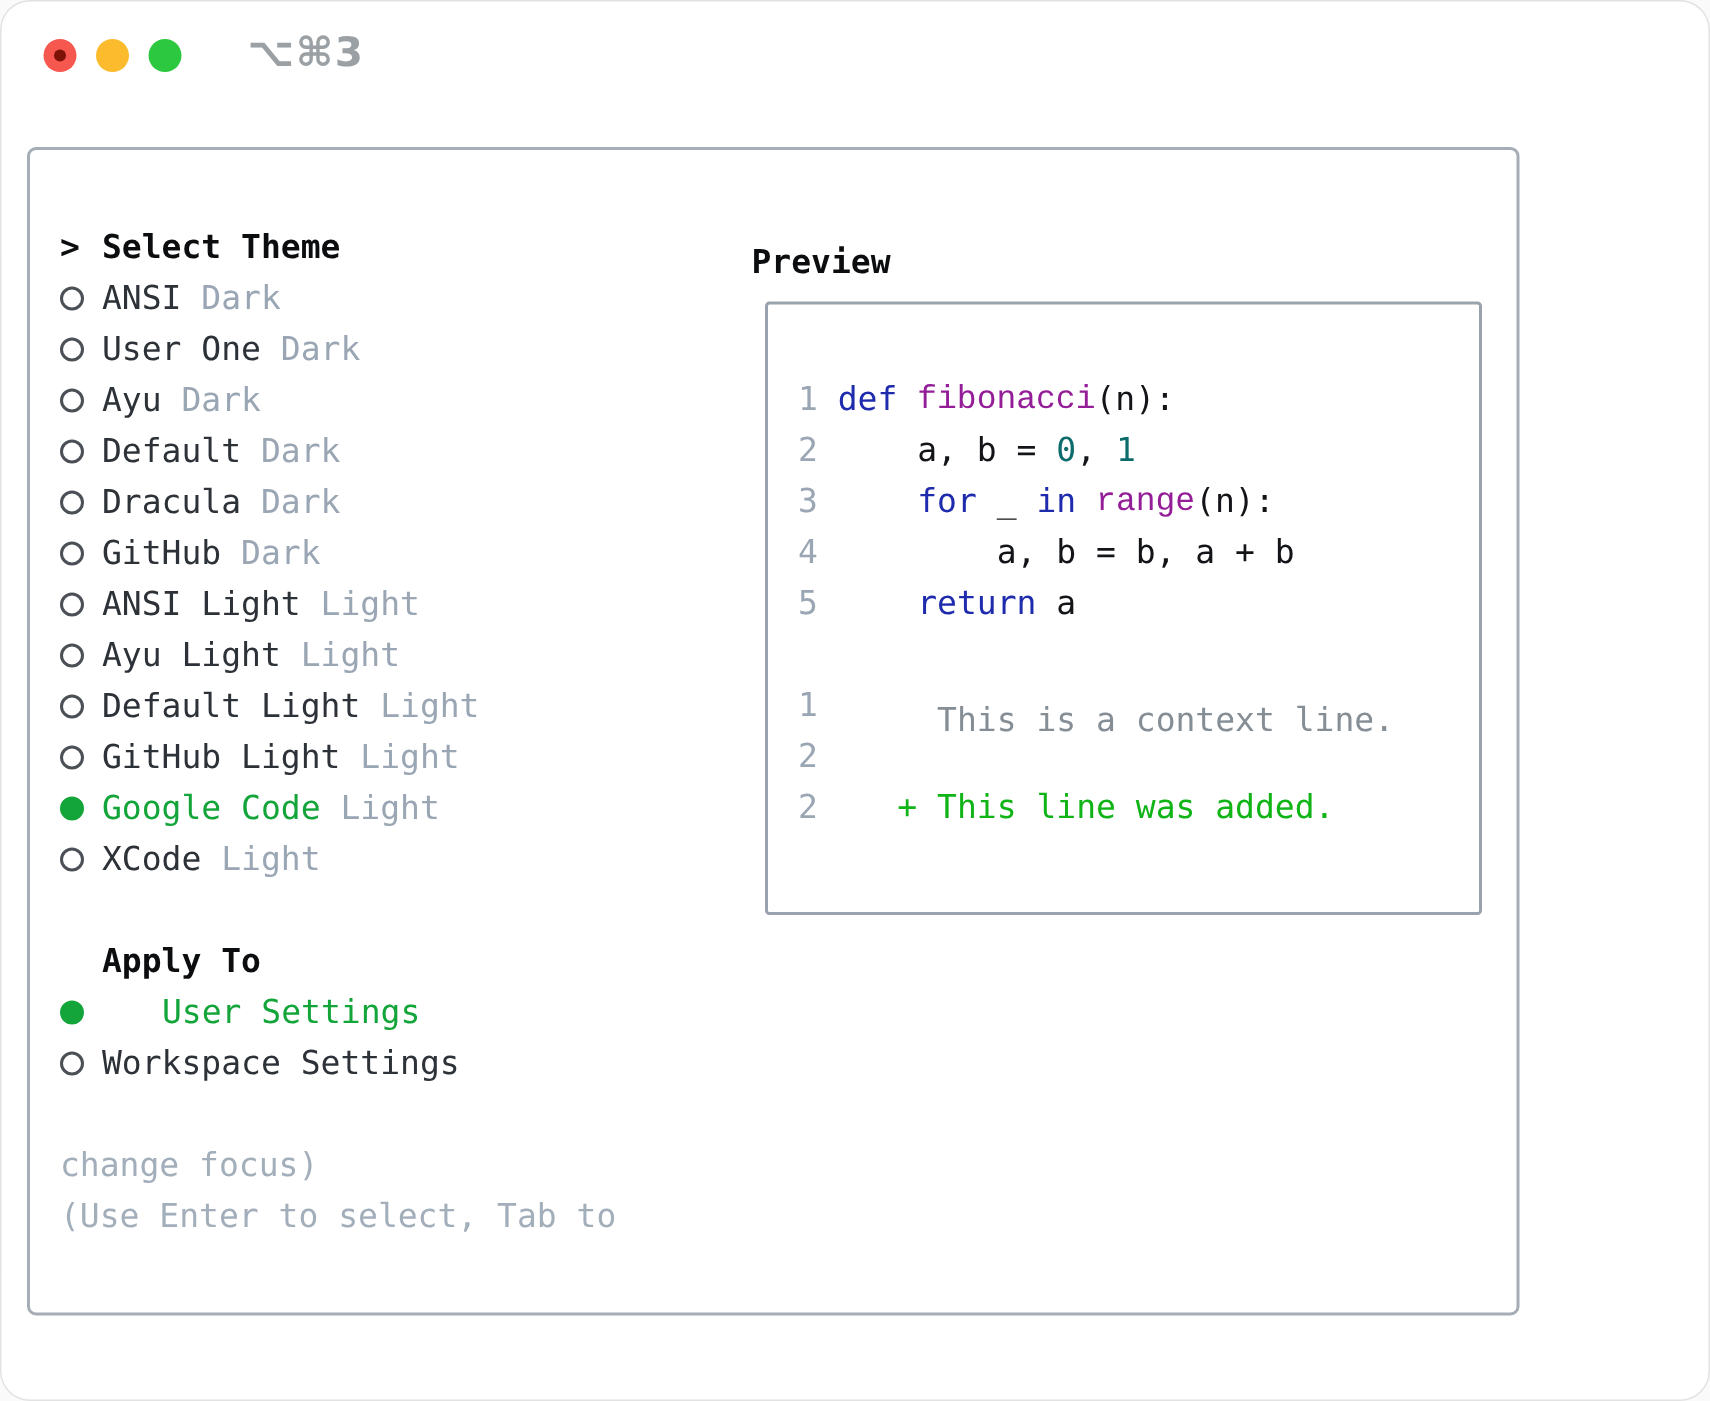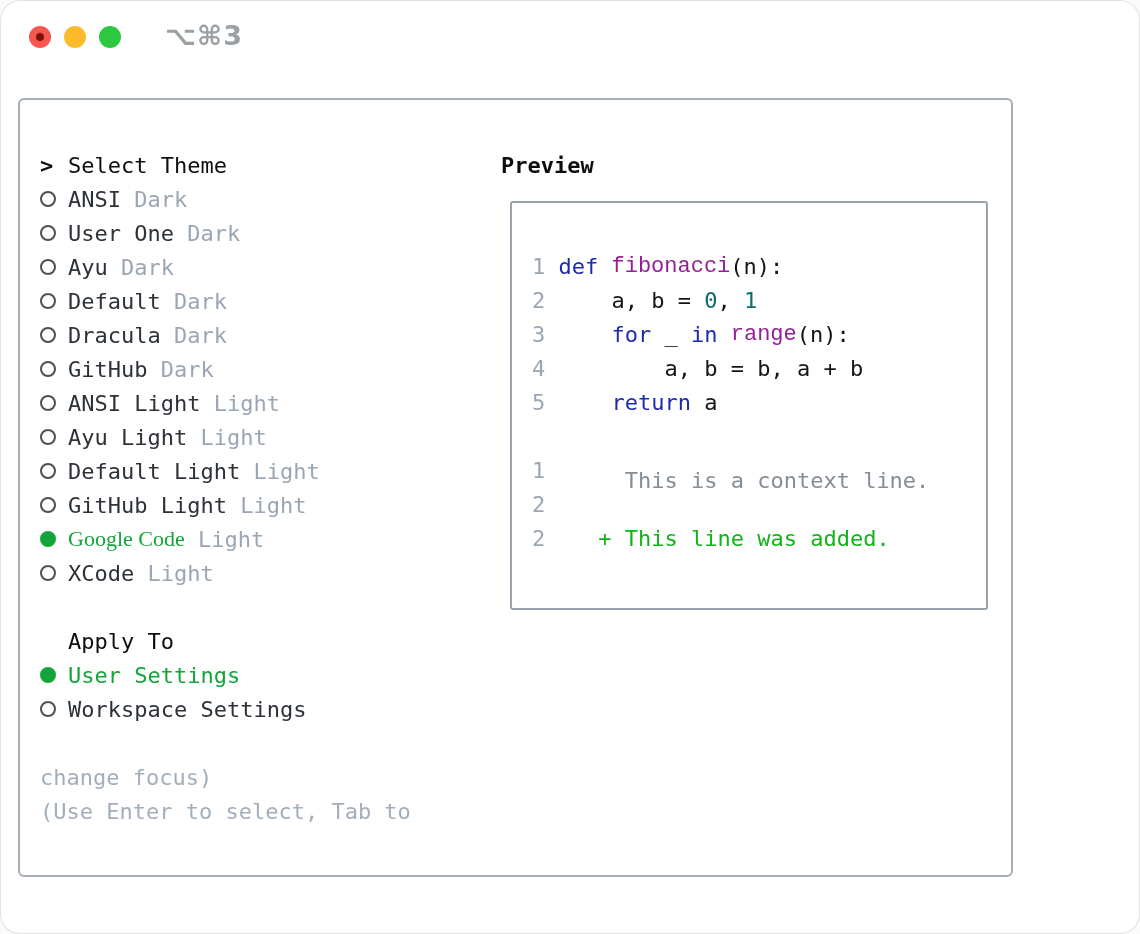--- a/index.html
+++ b/index.html
@@ -18,29 +18,29 @@
   
   .panel{position:absolute;left:18px;top:98px;width:995px;height:779px;box-sizing:border-box;
          border:2px solid var(--panel-border);border-radius:6px;background:#fff;}
   .left-col{position:absolute;left:20px;top:48px;font-size:22px;color:var(--name);}
   .row{height:34px;display:flex;align-items:center;white-space:pre;}
   .spacer{height:34px;}
   .marker{display:inline-flex;align-items:center;width:28px;flex:none;}
   .chev{font-weight:700;color:var(--header);}
   .bullet{width:12px;height:12px;border-radius:50%;border:2px solid var(--bullet);box-sizing:content-box;}
   .bullet.sel{background:var(--accent-green);border-color:var(--accent-green);}
-  .hdr{font-weight:400;color:var(--header);}
+  .hdr{font-weight:700;color:var(--header);}
   .tname{color:var(--name);}
-  .tname.sel{color:var(--accent-green);font-family:Liberation Serif, serif;}
+  .tname.sel{color:var(--accent-green);}
   .tvariant{color:var(--muted);}
   .opt-label{color:var(--name);}
-  .opt-label.sel{color:var(--accent-green);}
+  .opt-label.sel{color:var(--accent-green);margin-left:40px;}
   .hint{color:var(--hint);}
   
-  .preview-label{position:absolute;left:481px;top:48px;height:34px;display:flex;align-items:center;
+  .preview-label{position:absolute;left:481px;top:58px;height:34px;display:flex;align-items:center;
                  font-size:22px;font-weight:700;color:var(--header);}
   .preview-box{position:absolute;left:490px;top:101px;width:478px;height:409px;box-sizing:border-box;
                border:2px solid var(--preview-border);border-radius:3px;background:#fff;}
   .code{position:absolute;left:20px;top:46px;font-size:22px;}
   .cline{height:34px;display:flex;align-items:center;white-space:pre;}
   .tok-num{color:var(--muted);}
   .tok-kw{color:var(--keyword);}
   .tok-fn{color:var(--function);font-family:Liberation Mono, monospace;}
   .tok-lit{color:var(--literal);}
   .tok-pln{color:var(--plain);}

